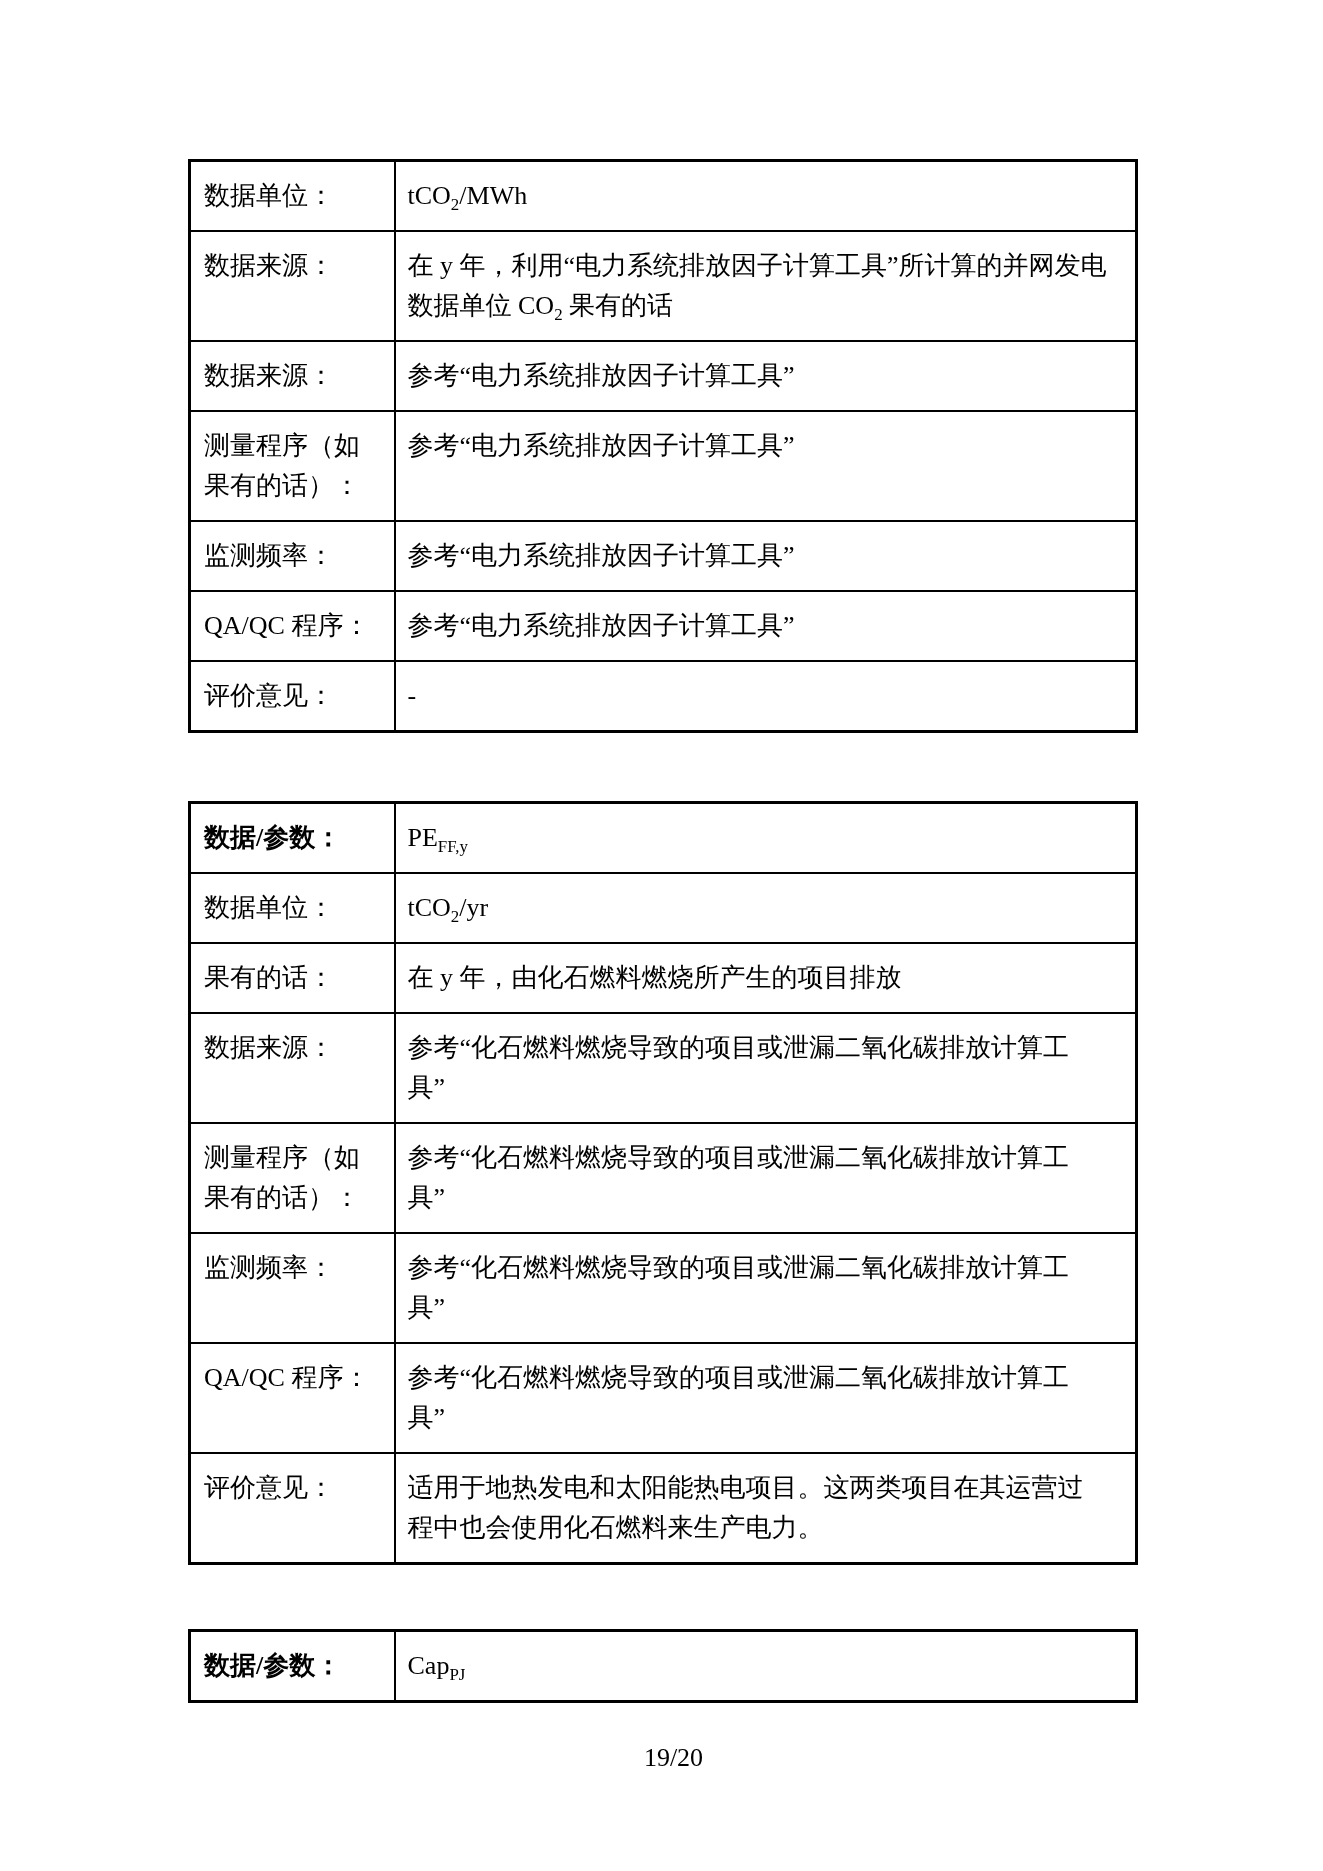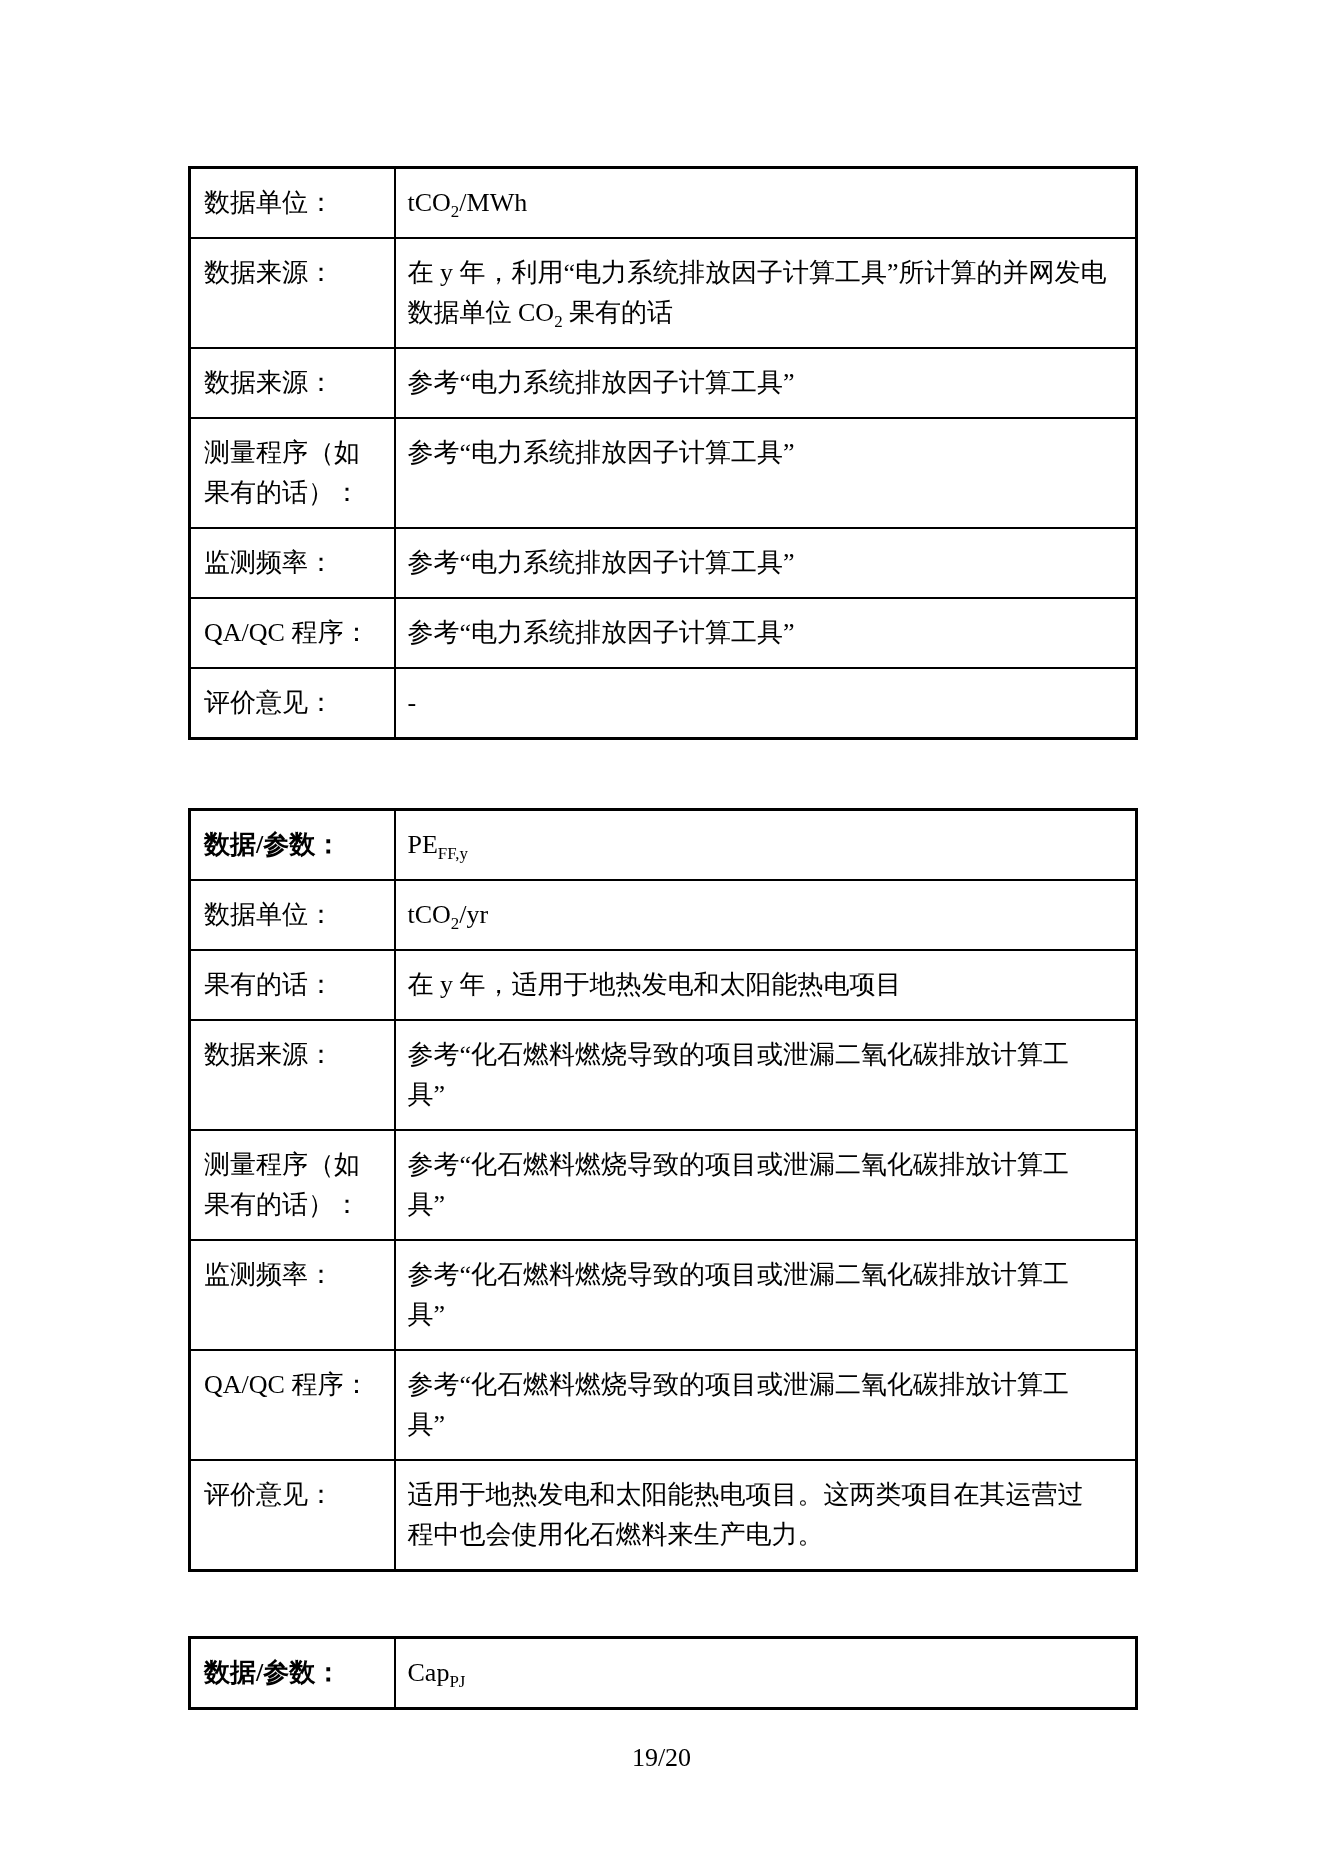--- a/index.html
+++ b/index.html
@@ -11,21 +11,21 @@
     position: relative;
     width: 1323px;
     height: 1871px;
     font-family: "Liberation Serif", "DejaVu Serif", serif;
     color: #000000;
     overflow: hidden;
   }
   .content {
     position: absolute;
     left: 188px;
-    top: 166px;
+    top: 159px;
     width: 1078px;
   }
   table.param-table {
     border-collapse: collapse;
     table-layout: fixed;
     width: 947px;
     border: 3px solid #000;
   }
   table.param-table + table.param-table { margin-top: 16px; }
   .table-gap-1 { margin-bottom: 68px; }
@@ -43,21 +43,21 @@
   td.cell.header-cell { font-weight: bold; }
   .seg-sub {
     vertical-align: sub;
     font-size: 0.65em;
     line-height: 0;
   }
   .seg-italic { }
   .footer {
     position: absolute;
     top: 1742px;
-    left: 188px;
+    left: 200px;
     width: 947px;
     text-align: center;
     font-size: 26px;
     line-height: 32px;
   }
 </style>
 </head>
 <body>
 
 <div class="content">
@@ -109,21 +109,21 @@
         <tr>
           <td class="cell label-cell header-cell"><span>数据/参数：</span></td>
           <td class="cell value-cell"><span class="seg-italic">PE</span><span class="seg-sub seg-italic">FF,y</span></td>
         </tr>
         <tr>
           <td class="cell label-cell"><span>数据单位：</span></td>
           <td class="cell value-cell"><span>tCO</span><span class="seg-sub">2</span><span>/yr</span></td>
         </tr>
         <tr>
           <td class="cell label-cell"><span>果有的话：</span></td>
-          <td class="cell value-cell"><span>在 y 年，适用于地热发电和太阳能热电项目</span></td>
+          <td class="cell value-cell"><span>在 y 年，由化石燃料燃烧所产生的项目排放</span></td>
         </tr>
         <tr>
           <td class="cell label-cell"><span>数据来源：</span></td>
           <td class="cell value-cell"><span>参考“化石燃料燃烧导致的项目或泄漏二氧化碳排放计算工
 具”</span></td>
         </tr>
         <tr>
           <td class="cell label-cell"><span>测量程序（如
 果有的话）：</span></td>
           <td class="cell value-cell"><span>参考“化石燃料燃烧导致的项目或泄漏二氧化碳排放计算工

